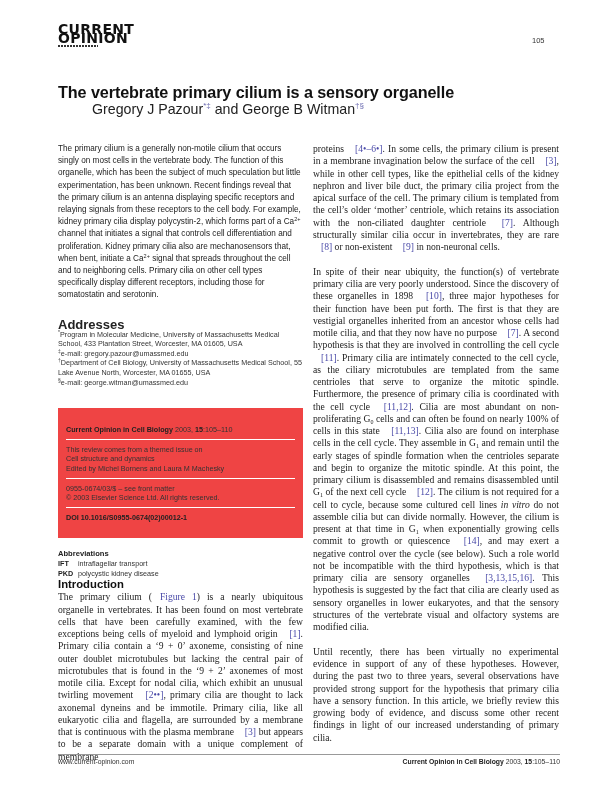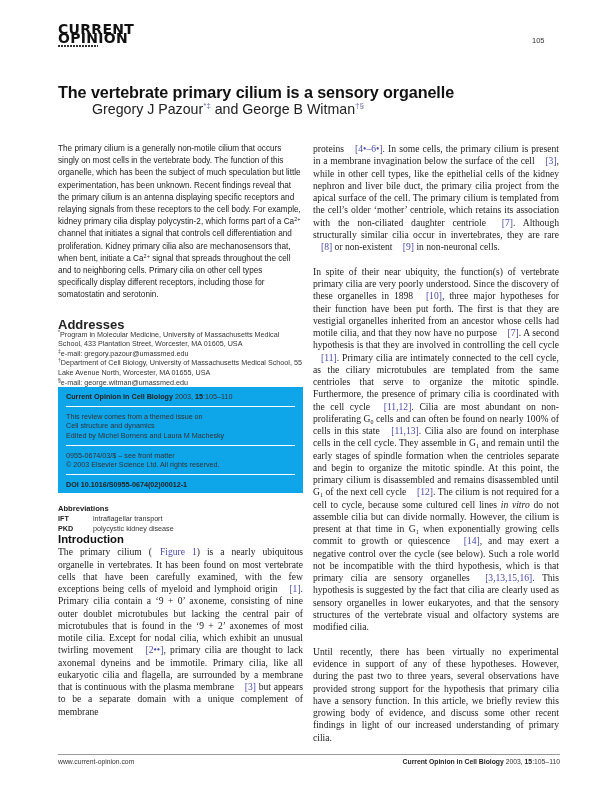--- a/index.html
+++ b/index.html
@@ -21,28 +21,28 @@
   .col-left { position: absolute; left: 58px; top: 143px; width: 245px; }
   .col-right { position: absolute; left: 313px; top: 143px; width: 246px; }
 
   .abstract { font-size: 8.2px; line-height: 12.2px; color: #222; }
   .abstract sup { font-size: 5.5px; vertical-align: 3px; line-height: 0; }
 
   .addr-head { margin-top: 18px; font-size: 13px; font-weight: bold; line-height: 10px; color: #222; }
   .addr { font-size: 7.2px; line-height: 9.6px; color: #333; }
   .addr sup { font-size: 5px; vertical-align: 3px; line-height: 0; }
 
-  .infobox { background: #0ea5e9; padding: 0 8px; font-size: 7.2px; color: #333; }
+  .infobox { margin-top: 21px; background: #ef4444; padding: 12px 8px; font-size: 7.2px; color: #333; }
   .infobox .row { padding: 5px 0 4px; border-bottom: 1px solid #ffffff; line-height: 9.6px; }
   .infobox .row:last-child { border-bottom: none; }
   .infobox b { color: #222; }
 
   .abbr-head { margin-top: 11px; font-size: 7.6px; font-weight: bold; line-height: 10px; color: #222; }
   .abbr-row { font-size: 7.2px; line-height: 9.5px; color: #333; display: flex; }
-  .abbr-row .k { width: 35px; font-weight: bold; color: #222; }
+  .abbr-row .k { width: 20px; font-weight: bold; color: #222; }
 
   .intro-head { font-size: 11.3px; font-weight: bold; line-height: 13px; color: #111; }
   .body-text { font-size: 9.6px; line-height: 12.25px; color: #222; text-align: justify; }
   .body-text .ref { color: #4a4aa8; padding-left: 8px; }
   .body-text sub { font-size: 6px; vertical-align: -2px; line-height: 0; }
   .para-gap { height: 12.5px; }
 
   .footer-line { position: absolute; left: 58px; top: 754px; width: 502px; height: 1px; background: #999; }
   .footer-left { position: absolute; left: 58px; top: 758px; font-size: 6.8px; color: #333; }
   .footer-right { position: absolute; right: 52px; top: 758px; font-size: 6.8px; color: #333; white-space: nowrap; }

